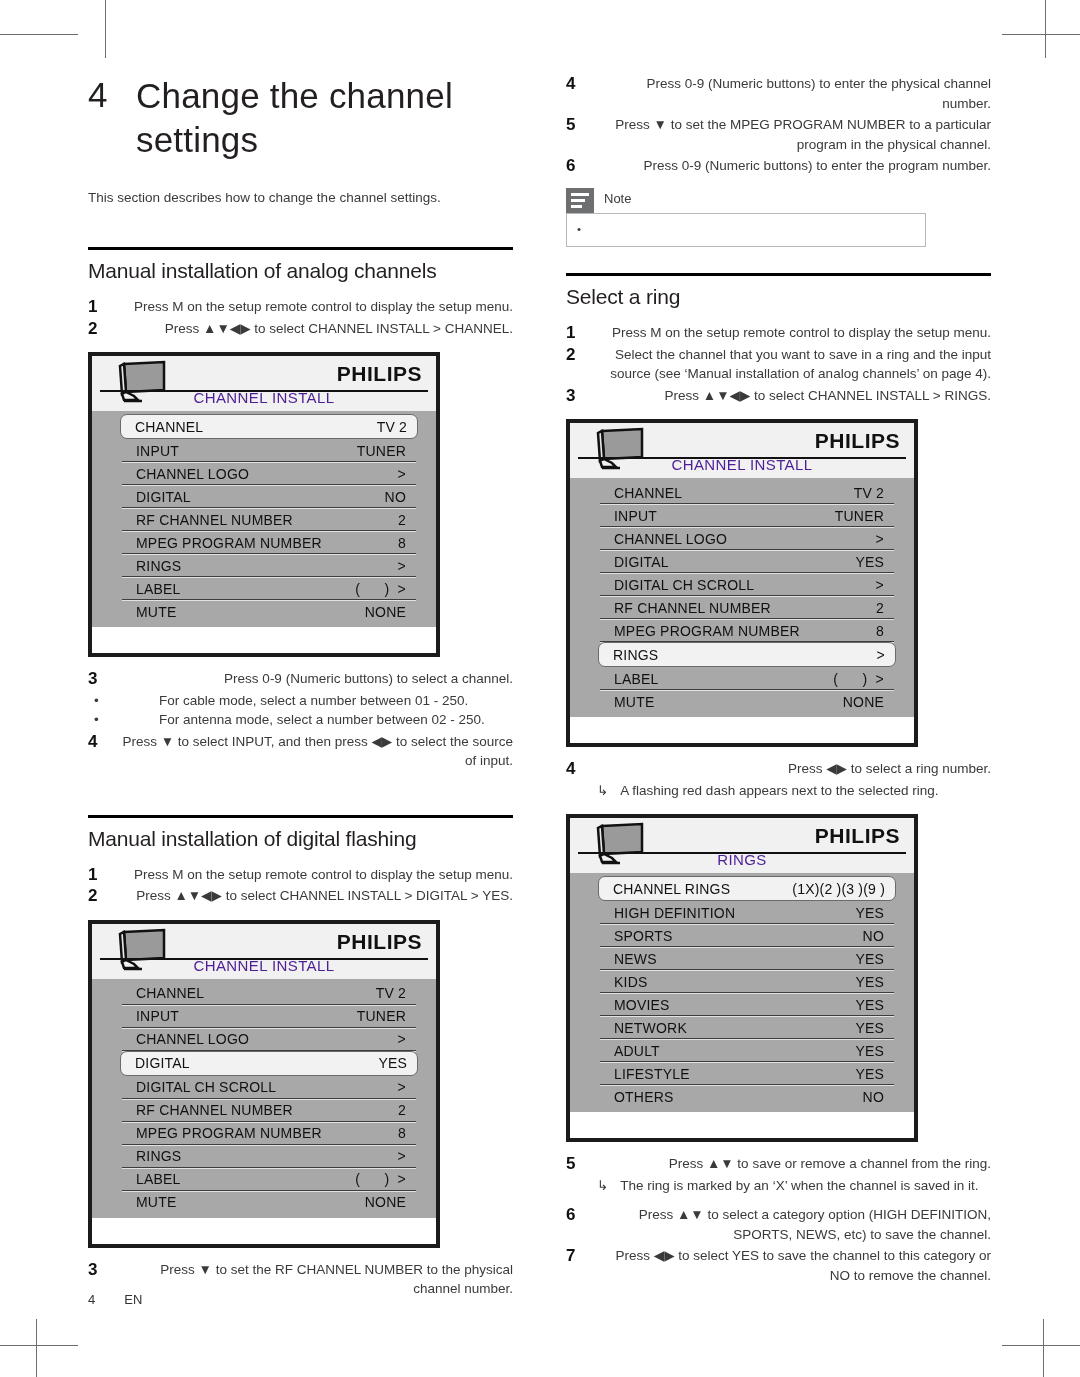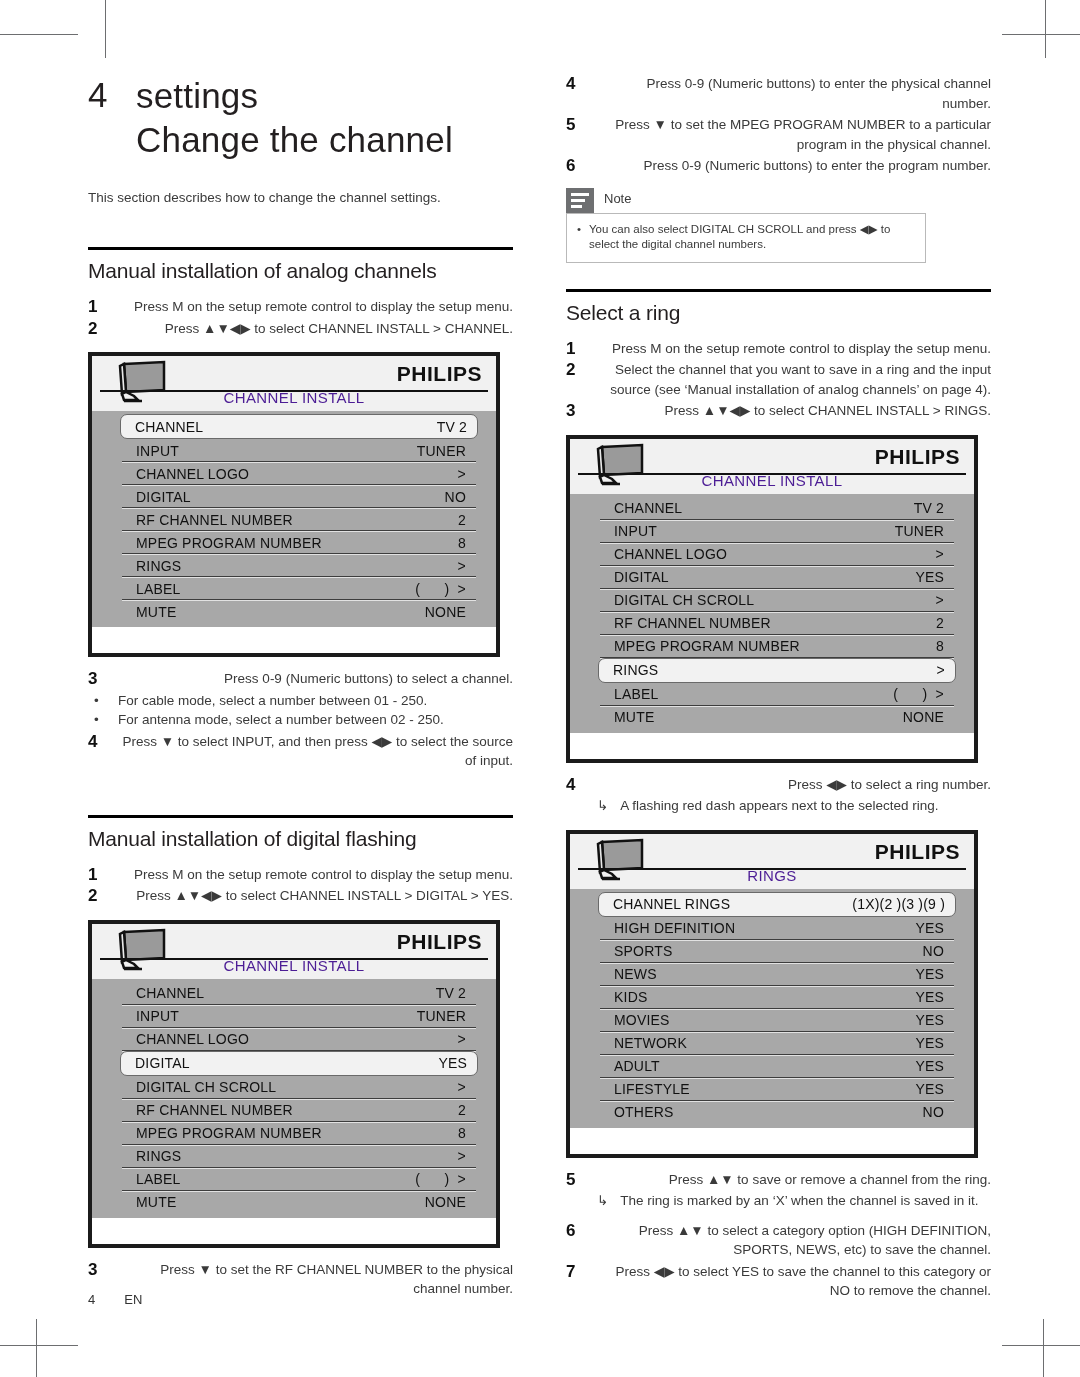--- a/index.html
+++ b/index.html
@@ -45,21 +45,21 @@
   }
   ol.steps > li .sn {
     flex:0 0 31px; font-size:17px; font-weight:700; color:#111;
     line-height:19.5px;
   }
   ol.steps > li .sb { flex:1 1 auto;text-align:right; }
 
   ul.bullets { list-style:none; margin:2px 0 2px 0; padding:0; }
   ul.bullets li { display:flex; font-size:13.5px; line-height:19.5px; color:#3a3a3a; }
   ul.bullets li .bu { flex:0 0 30px; text-align:left; padding-left:6px; }
-  ul.bullets li .bt { flex:1 1 auto; }
+  ul.bullets li .bt { flex:1 1 auto;margin-left:41px; }
 
   .arrowline { display:flex; font-size:13.5px; line-height:19.5px; color:#3a3a3a; margin-top:1px;}
   .arrowline .ar { flex:0 0 24px; }
   .arrowline .at { flex:1 1 auto; }
 
   .spacer-sm { height:12px; }
   .spacer-md { height:26px; }
   .spacer-lg { height:42px; }
 
   
@@ -78,21 +78,21 @@
   .note-body {
     border:1px solid #b9b9b9; border-top:1px solid #b9b9b9;
     padding:8px 10px 9px 10px; font-size:11.5px; line-height:15.5px; color:#3a3a3a;
     display:flex;
   }
   .note-body .nb-bullet { flex:0 0 12px; }
   .note-body .nb-text { flex:1 1 auto; }
 
   
   .osd {
-    width:412px; border:4px solid #1b1b1b; background:#fff;
+    width:352px; border:4px solid #1b1b1b; background:#fff;
     margin:14px 0 0 0;
   }
   .osd-header {
     background:#f1f1f1; height:55px; position:relative; padding:0;
   }
   .osd-logo {
     position:absolute; right:14px; top:6px;
     font-size:21px; font-weight:700; letter-spacing:0.5px; color:#111;
   }
   .osd-rule {
@@ -140,22 +140,22 @@
 <div class="cm v" style="left:1043px; top:1319px;"></div>
 <div class="cm h" style="left:1002px; top:1345px;"></div>
 
 <div class="page">
 
   <div class="col col-left">
 
     <div class="chapter">
       <div class="num">4</div>
       <div class="txt">
+        <div>Change the channel</div>
         <div>settings</div>
-        <div>Change the channel</div>
       </div>
     </div>
 
     <p class="intro">This section describes how to change the channel settings.</p>
 
     <div class="sec-rule"></div>
     <h2 class="sec-title">Manual installation of analog channels</h2>
 
     <ol class="steps">
       <li>
@@ -363,21 +363,20 @@
       <div class="note-head">
         <div class="note-icon">
           <i class="s1"></i>
             <i class="s2"></i>
             <i class="s3"></i>
         </div>
         <div class="note-label">Note</div>
       </div>
       <div class="note-body">
         <span class="nb-bullet">•</span>
-        <span class="nb-text">You can also select DIGITAL CH SCROLL and press ◀▶ to select the digital channel numbers.</span>
       </div>
     </div>
 
     <div class="spacer-md"></div>
 
     <div class="sec-rule"></div>
     <h2 class="sec-title">Select a ring</h2>
 
     <ol class="steps">
       <li>

